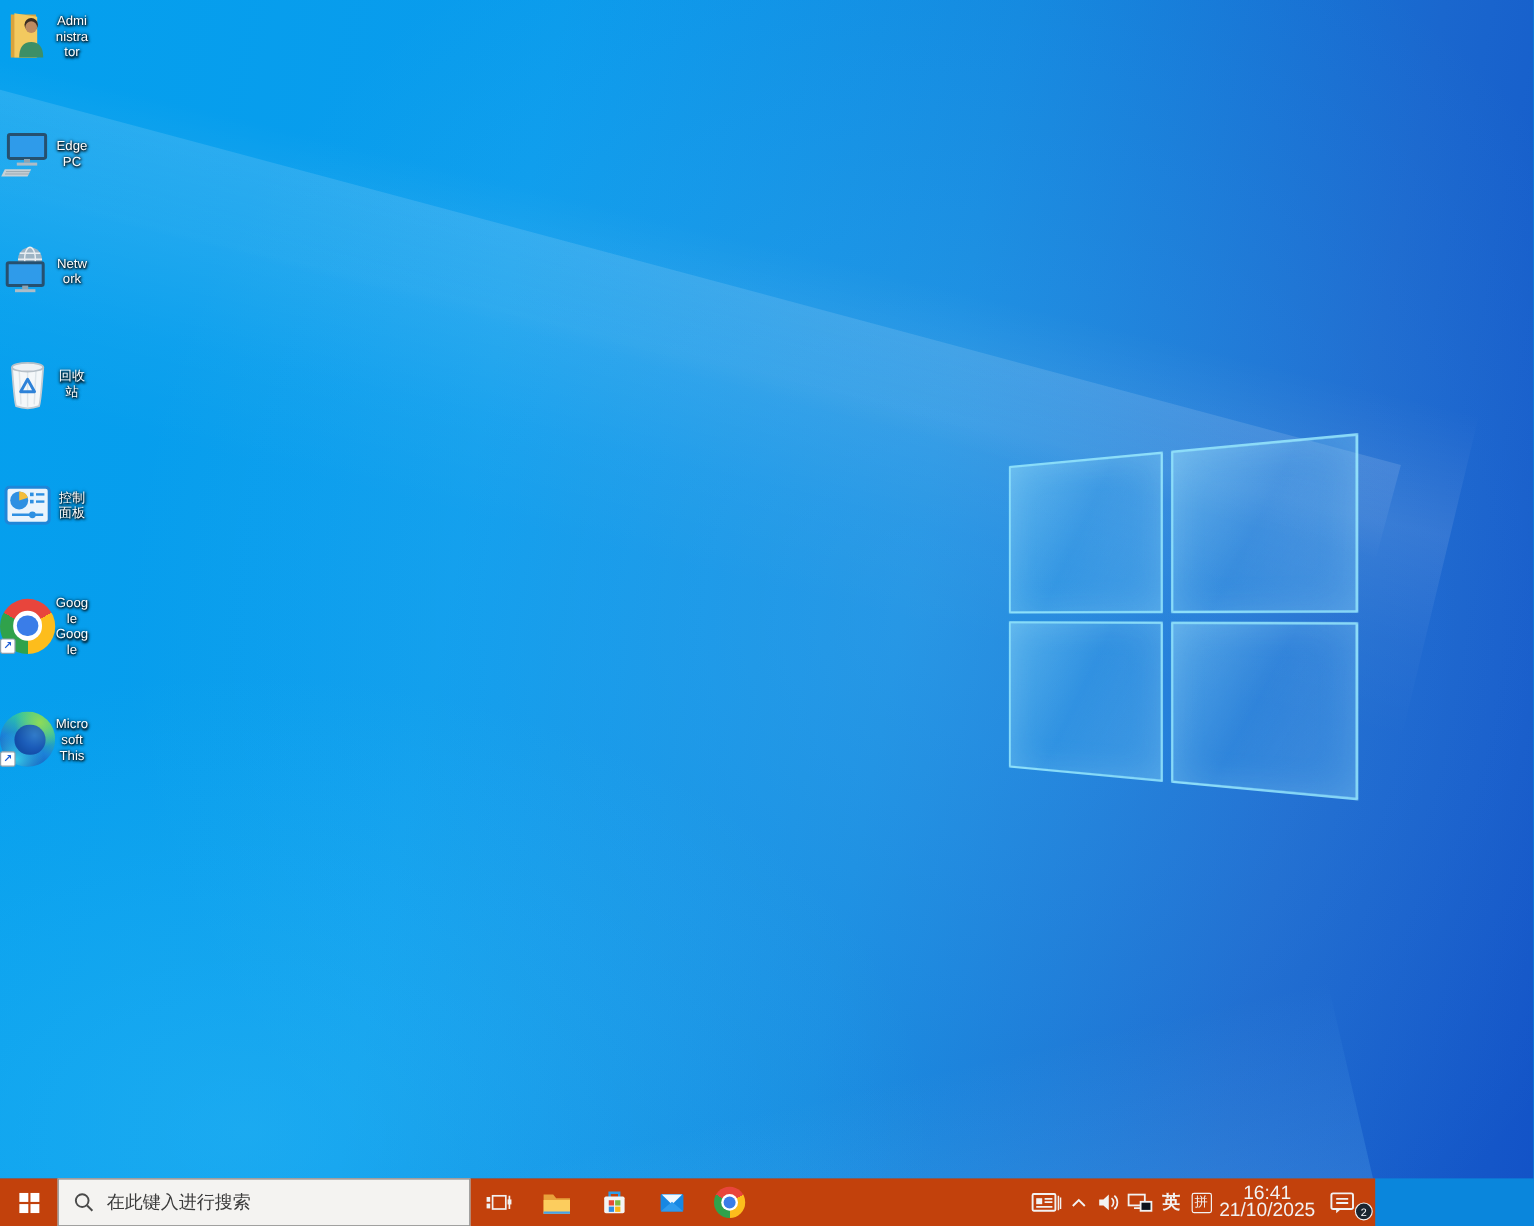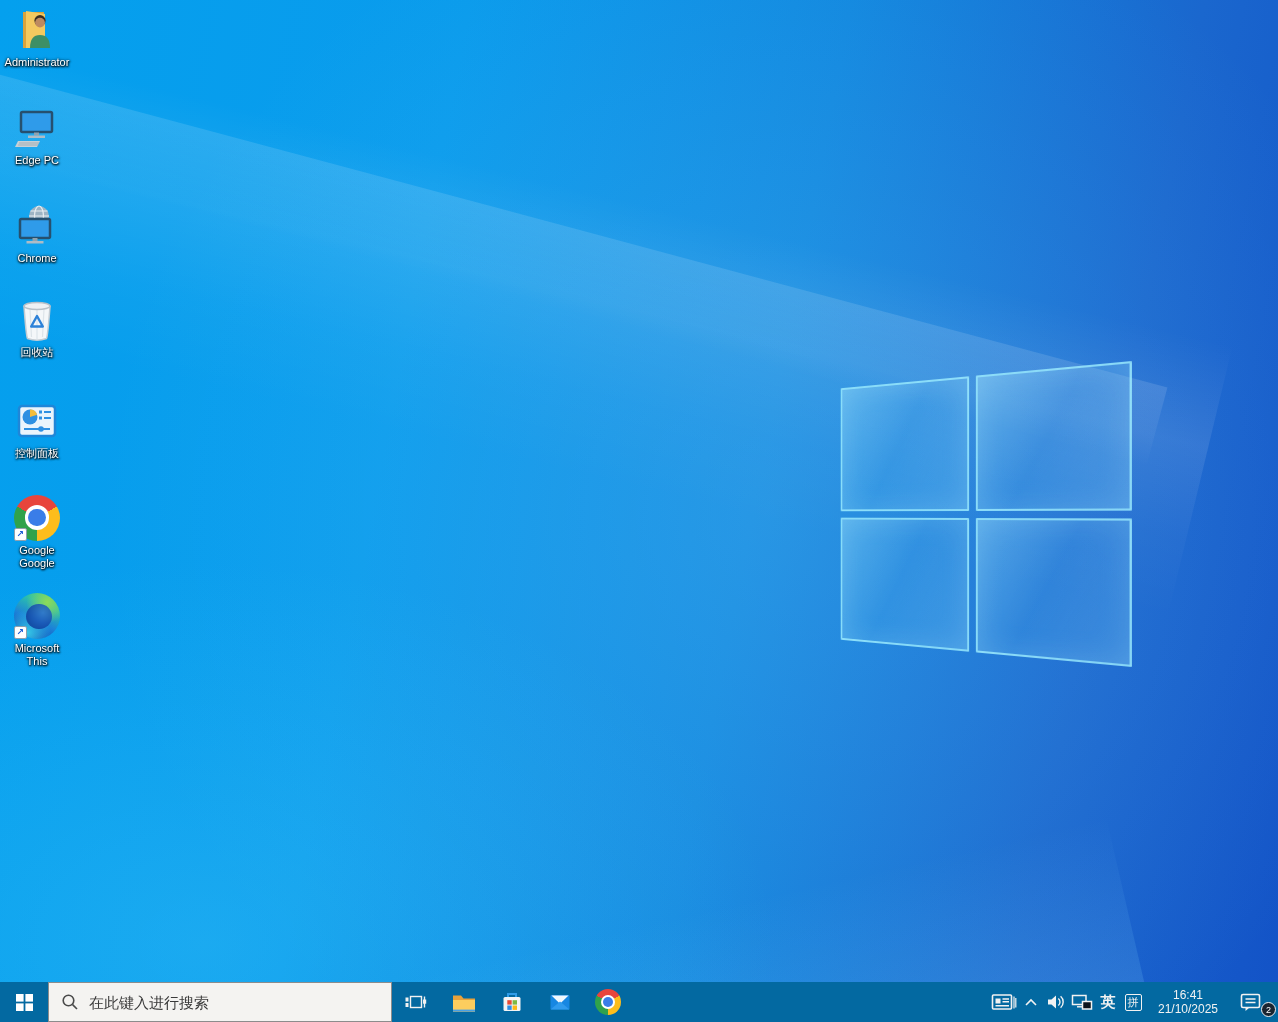--- a/index.html
+++ b/index.html
@@ -25,21 +25,21 @@
     transform:rotate(-13deg); transform-origin:right bottom; }
 
   .win-logo { position:absolute; left:822px; top:376px; width:300px; height:276px;
     display:grid; grid-template-columns:1fr 1fr; grid-template-rows:1fr 1fr; gap:7px;
     transform:perspective(420px) rotateY(-16deg); }
   .pane { border:2px solid rgba(160,240,255,0.75); border-radius:1px;
     background:linear-gradient(118deg, rgba(170,235,255,0.35) 0%, rgba(110,205,250,0.14) 48%, rgba(130,215,252,0.28) 100%);
     box-shadow:inset 0 0 28px rgba(185,240,255,0.18); }
 
   
-  .dicon { position:absolute; left:0; width:74px; display:flex; flex-direction:column; align-items:center; cursor:default; }
+  .dicon { position:absolute; left:0; width:74px; display:flex; flex-direction:row; align-items:center; cursor:default; }
   .dart { height:47px; width:47px; display:flex; align-items:center; justify-content:center; position:relative; }
   .dlabel { margin-top:3px; max-width:68px; font-size:11px; line-height:13px; color:#fff; text-align:center;
     overflow-wrap:anywhere; text-shadow:0 1px 2px rgba(0,0,0,.95), 0 0 3px rgba(0,0,0,.8), 1px 1px 2px rgba(0,0,0,.75); }
   .shortcut { position:absolute; left:0px; bottom:0px; width:13px; height:13px; background:#fff;
     border:1px solid #8fa0ad; border-radius:2px; display:flex; align-items:center; justify-content:center; }
   .shortcut::after { content:"\2197"; font-size:9px; font-weight:bold; color:#1b5cd5; line-height:1; }
 
   .chrome-ball { position:relative; border-radius:50%;
     background:conic-gradient(from -60deg, #e8453c 0 120deg, #fdbd1c 0 240deg, #30a24b 0 360deg); }
   .chrome-ball::before { content:""; position:absolute; inset:23%; background:#fff; border-radius:50%; }
@@ -49,35 +49,35 @@
 
   .edge-ball { position:relative; width:46px; height:46px; border-radius:50%; overflow:hidden;
     background:
       radial-gradient(circle at 72% 20%, #8fdb57 0%, rgba(143,219,87,0) 42%),
       radial-gradient(circle at 30% 86%, #35c8e8 0%, rgba(53,200,232,0) 45%),
       linear-gradient(205deg, #4ecf7a 0%, #2abfae 28%, #1c82d8 58%, #1450b6 85%); }
   .edge-ball::before { content:""; position:absolute; left:26%; top:24%; width:56%; height:56%;
     border-radius:50%; background:radial-gradient(circle at 65% 35%, #2a6fd4 0%, #10409f 70%); opacity:.85; }
 
   
-  .taskbar { position:absolute; left:0; bottom:0; width:1278px; height:40px; background:#0369a1;
+  .taskbar { position:absolute; left:0; bottom:0; width:1146px; height:40px; background:#c2410c;
     display:flex; align-items:stretch; z-index:5; }
   .tbtn { width:48px; display:flex; align-items:center; justify-content:center; flex:none; background:transparent; border:none; cursor:pointer; }
   .searchbox { width:344px; flex:none; background:#f4f3f1; border:1px solid #8c8c8c; display:flex; align-items:center; padding:0 6px 0 12px; }
   .searchbox input { flex:1; border:none; outline:none; background:transparent; font-size:15px; color:#2e2e2e;
     font-family:"Liberation Sans","DejaVu Sans",sans-serif; margin-left:10px; }
   .searchbox input::placeholder { color:#3a3a3a; opacity:1; }
   .tb-spacer { flex:1; }
 
   .tray { display:flex; align-items:center; padding-right:6px; flex:none; }
   .tray-btn { height:40px; display:flex; align-items:center; justify-content:center; flex:none; cursor:pointer; }
   .lang-txt { font-size:15px; font-weight:600; color:#f2f2f2; }
   .ime-box { width:17px; height:17px; border:1.5px solid #f2f2f2; border-radius:2px; display:flex; align-items:center; justify-content:center; }
   .ime-box span { font-size:11px; color:#f2f2f2; line-height:1; }
-  .clock { width:84px; text-align:center; color:#f2f2f2; font-size:12px; line-height:14px; }
+  .clock { width:84px; text-align:center; color:#f2f2f2; font-size:16px; line-height:14px; }
   .badge { position:absolute; right:-4px; bottom:5px; width:15px; height:15px; border-radius:50%;
     background:#1a2530; border:1.5px solid #eef0f2; color:#fff; font-size:9px; display:flex; align-items:center; justify-content:center; }
 </style>
 </head>
 <body>
 
 <div class="wallpaper">
   <div class="beam1"></div>
   <div class="beam2"></div>
   <div class="floorlight"></div>
@@ -119,21 +119,21 @@
   <div class="dart">
     <svg width="46" height="46" viewBox="0 0 46 46">
       <circle cx="25" cy="13" r="10" fill="#9db4c4"></circle>
       <ellipse cx="25" cy="13" rx="4.5" ry="10" fill="none" stroke="#e8eef2" stroke-width="1.2"></ellipse>
       <path d="M15,13 h20 M16.4,8 h17.2 M16.4,18 h17.2" stroke="#e8eef2" stroke-width="1.2" fill="none"></path>
       <rect x="6" y="16" width="30" height="19" rx="1.5" fill="#2f9bea" stroke="#26506f" stroke-width="2.5"></rect>
       <rect x="18.5" y="35" width="5" height="3" fill="#8fa3b1"></rect>
       <rect x="12.5" y="38" width="17" height="2.5" fill="#aebcc6"></rect>
     </svg>
   </div>
-  <div class="dlabel">Chrome</div>
+  <div class="dlabel">Network</div>
 </div>
 
 <div class="dicon" style="top:296px">
   <div class="dart">
     <svg width="46" height="46" viewBox="0 0 46 46">
       <path d="M10,9.5 C11,22 12,38 13.5,41.5 Q23,45 32.5,41.5 C34,38 35,22 36,9.5 Z" fill="#f4f7f9" stroke="#c3ccd3" stroke-width="1.5"></path>
       <path d="M16,12 l1.5,28 M23,12.5 l0,29.5 M30,12 l-1.5,28" stroke="#dde4e9" stroke-width="1.2" fill="none"></path>
       <ellipse cx="23" cy="9" rx="13" ry="3.6" fill="#eef1f4" stroke="#b7c0c8" stroke-width="1.5"></ellipse>
       <path d="M17.2,29.5 L23,19 L28.8,29.5 Z" fill="none" stroke="#2e82d8" stroke-width="2.4" stroke-linejoin="round"></path>
     </svg>

